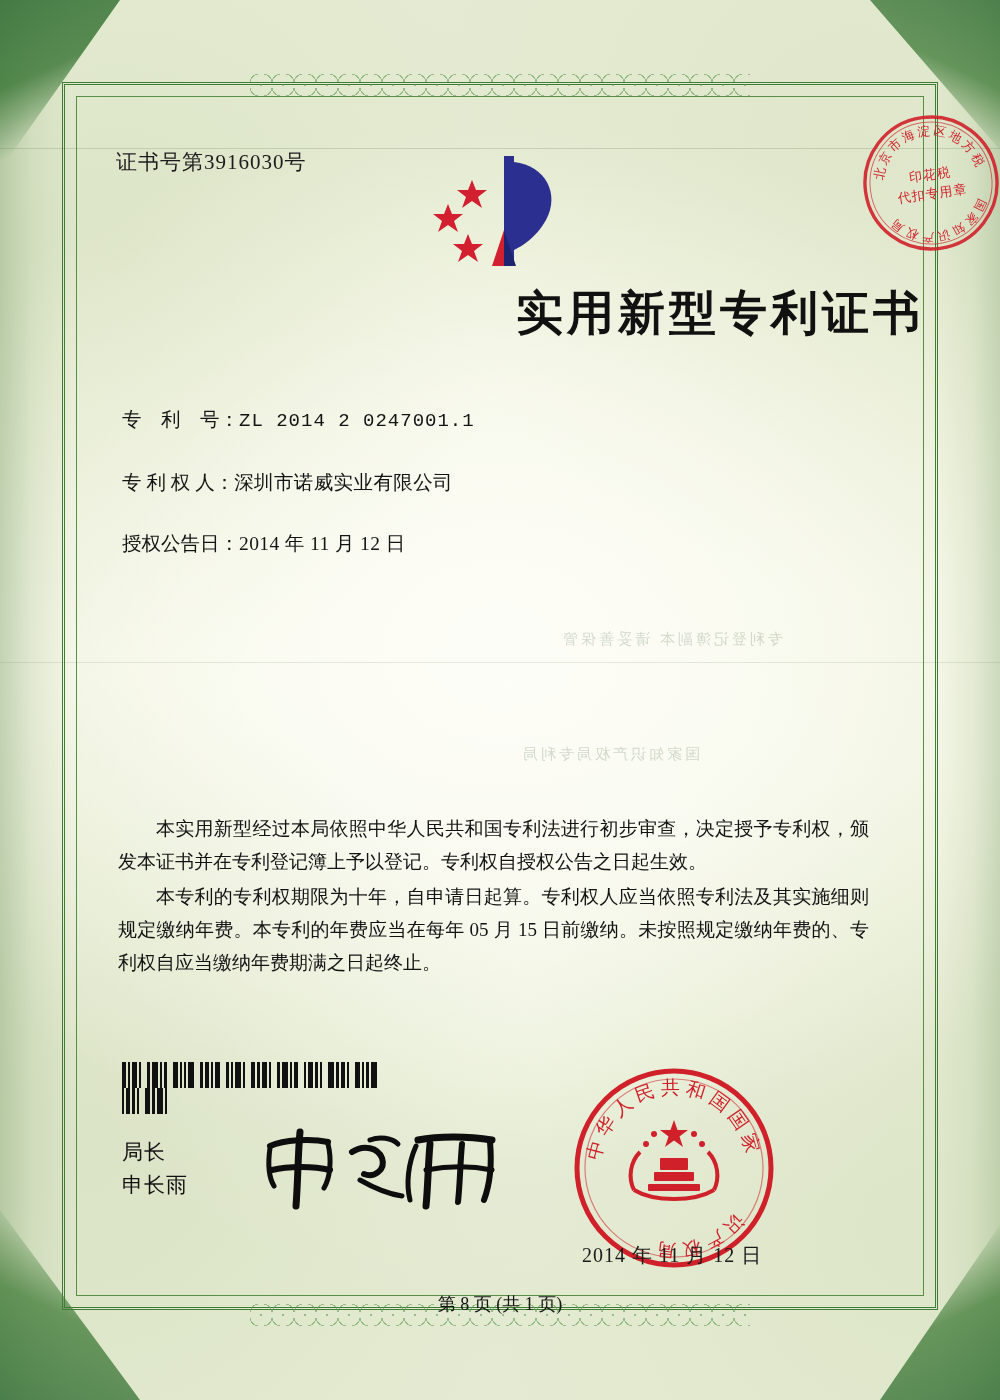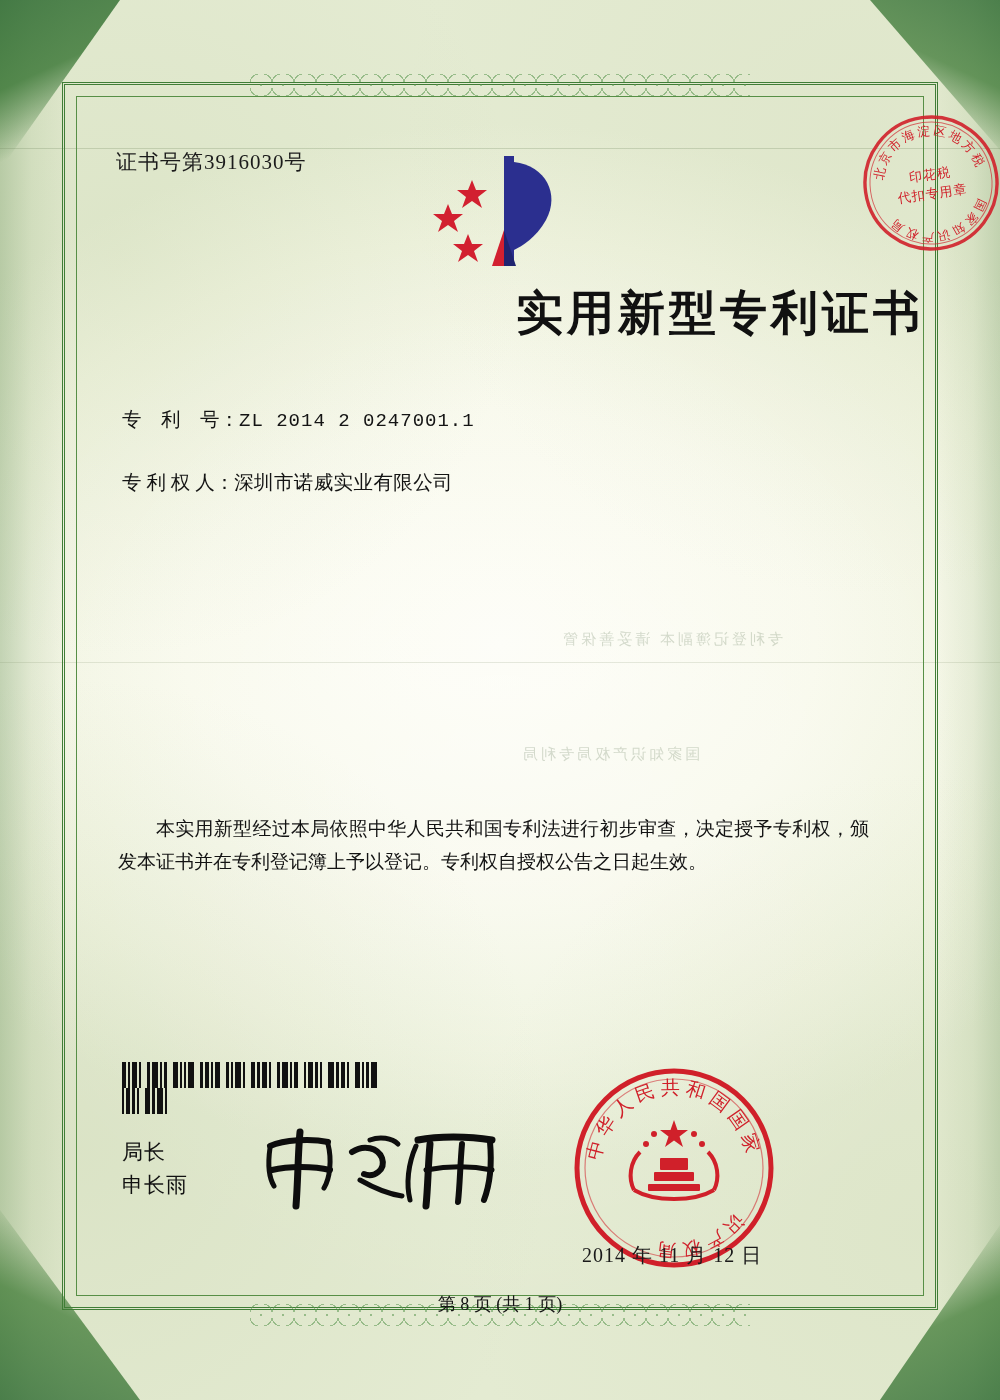--- a/index.html
+++ b/index.html
@@ -321,24 +321,28 @@
 
     <div class="title">实用新型专利证书</div>
 
     <div class="fields">
       <div class="field mono">
         <span class="lab" style="font-family:Liberation Mono, monospace;text-align:right;">专　利　号：</span><span class="val">ZL 2014 2 0247001.1</span>
       </div>
       <div class="field" style="margin-bottom:34px;">
         <span class="lab">专 利 权 人：</span><span class="val">深圳市诺威实业有限公司</span>
       </div>
+      <div class="field">
+        <span class="lab">授权公告日：</span><span class="val">2014 年 11 月 12 日</span>
+      </div>
     </div>
 
     <div class="body">
       <p>本实用新型经过本局依照中华人民共和国专利法进行初步审查，决定授予专利权，颁发本证书并在专利登记簿上予以登记。专利权自授权公告之日起生效。</p>
+      <p>本专利的专利权期限为十年，自申请日起算。专利权人应当依照专利法及其实施细则规定缴纳年费。本专利的年费应当在每年 05 月 15 日前缴纳。未按照规定缴纳年费的、专利权自应当缴纳年费期满之日起终止。</p>
     </div>
 
     <div class="barcode">
       <i style="width:4px"></i><i style="width:2px"></i><i style="width:5px"></i><i style="width:2px"></i>
       <i style="width:3px"></i><i style="width:6px"></i><i style="width:2px"></i><i style="width:3px"></i>
       <i style="width:5px"></i><i style="width:2px"></i><i style="width:2px"></i><i style="width:6px"></i>
       <i style="width:3px"></i><i style="width:4px"></i><i style="width:2px"></i><i style="width:5px"></i>
       <i style="width:3px"></i><i style="width:2px"></i><i style="width:6px"></i><i style="width:2px"></i>
       <i style="width:4px"></i><i style="width:3px"></i><i style="width:5px"></i><i style="width:2px"></i>
       <i style="width:3px"></i><i style="width:6px"></i><i style="width:2px"></i><i style="width:4px"></i>

